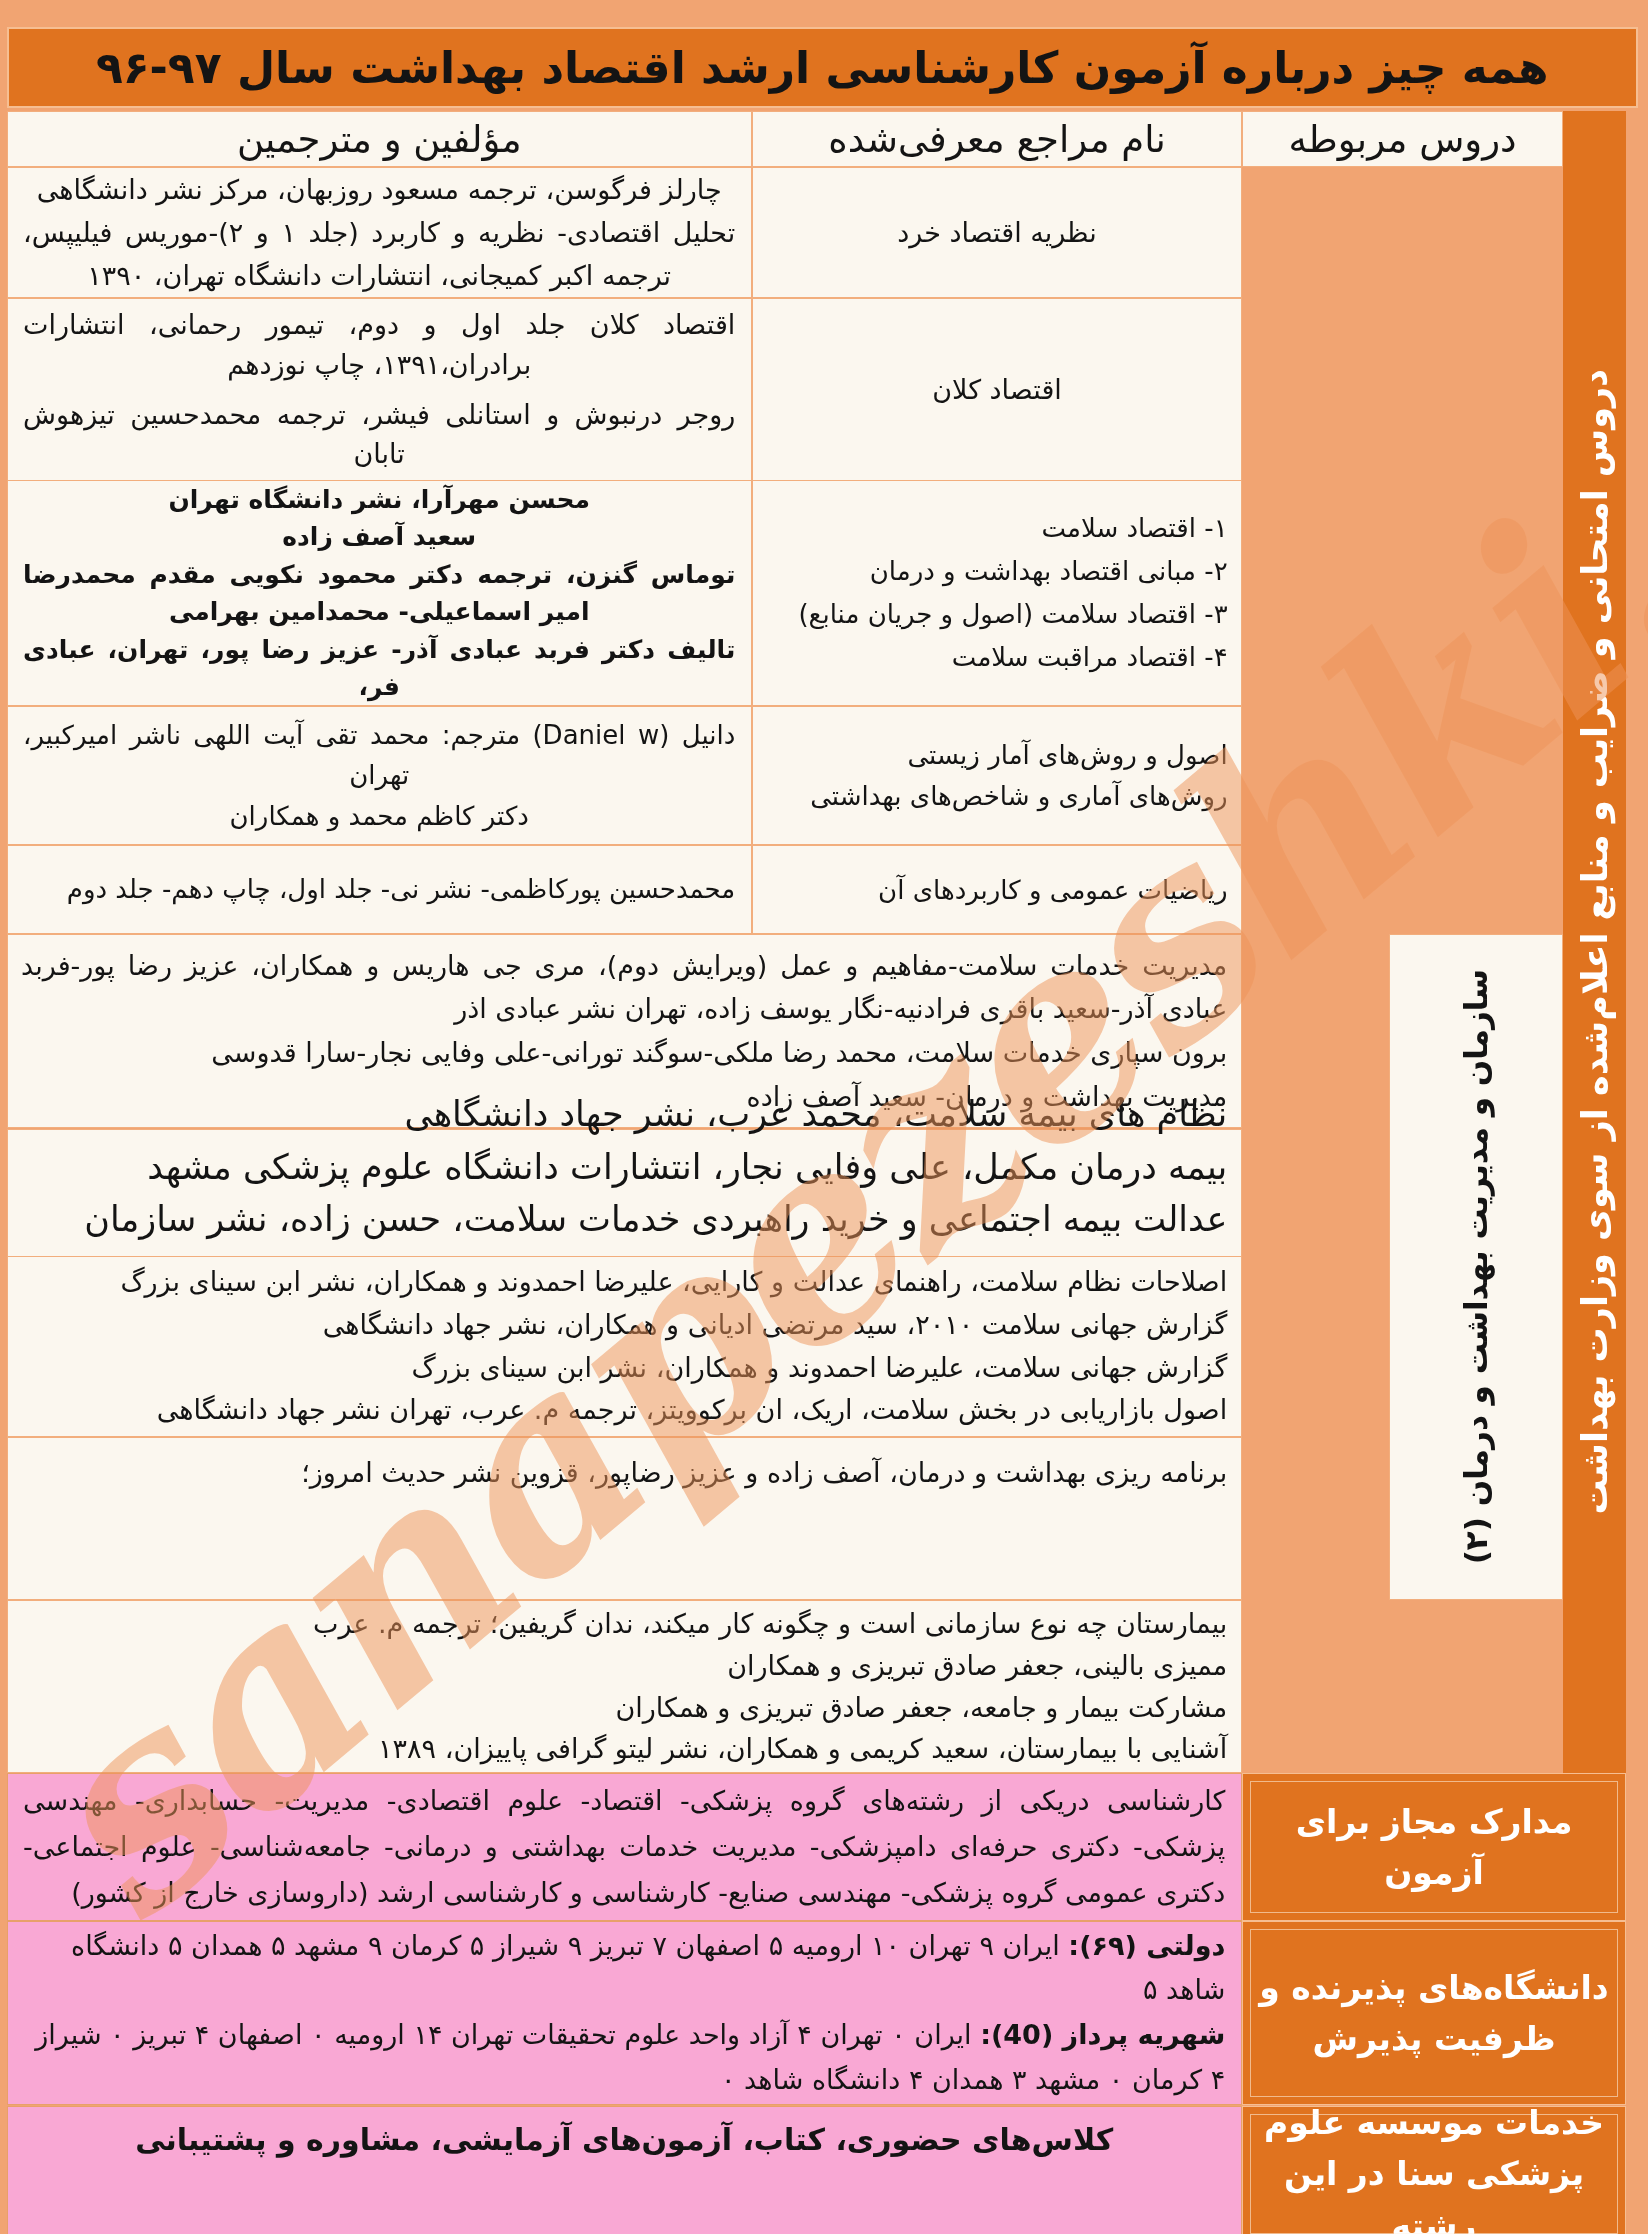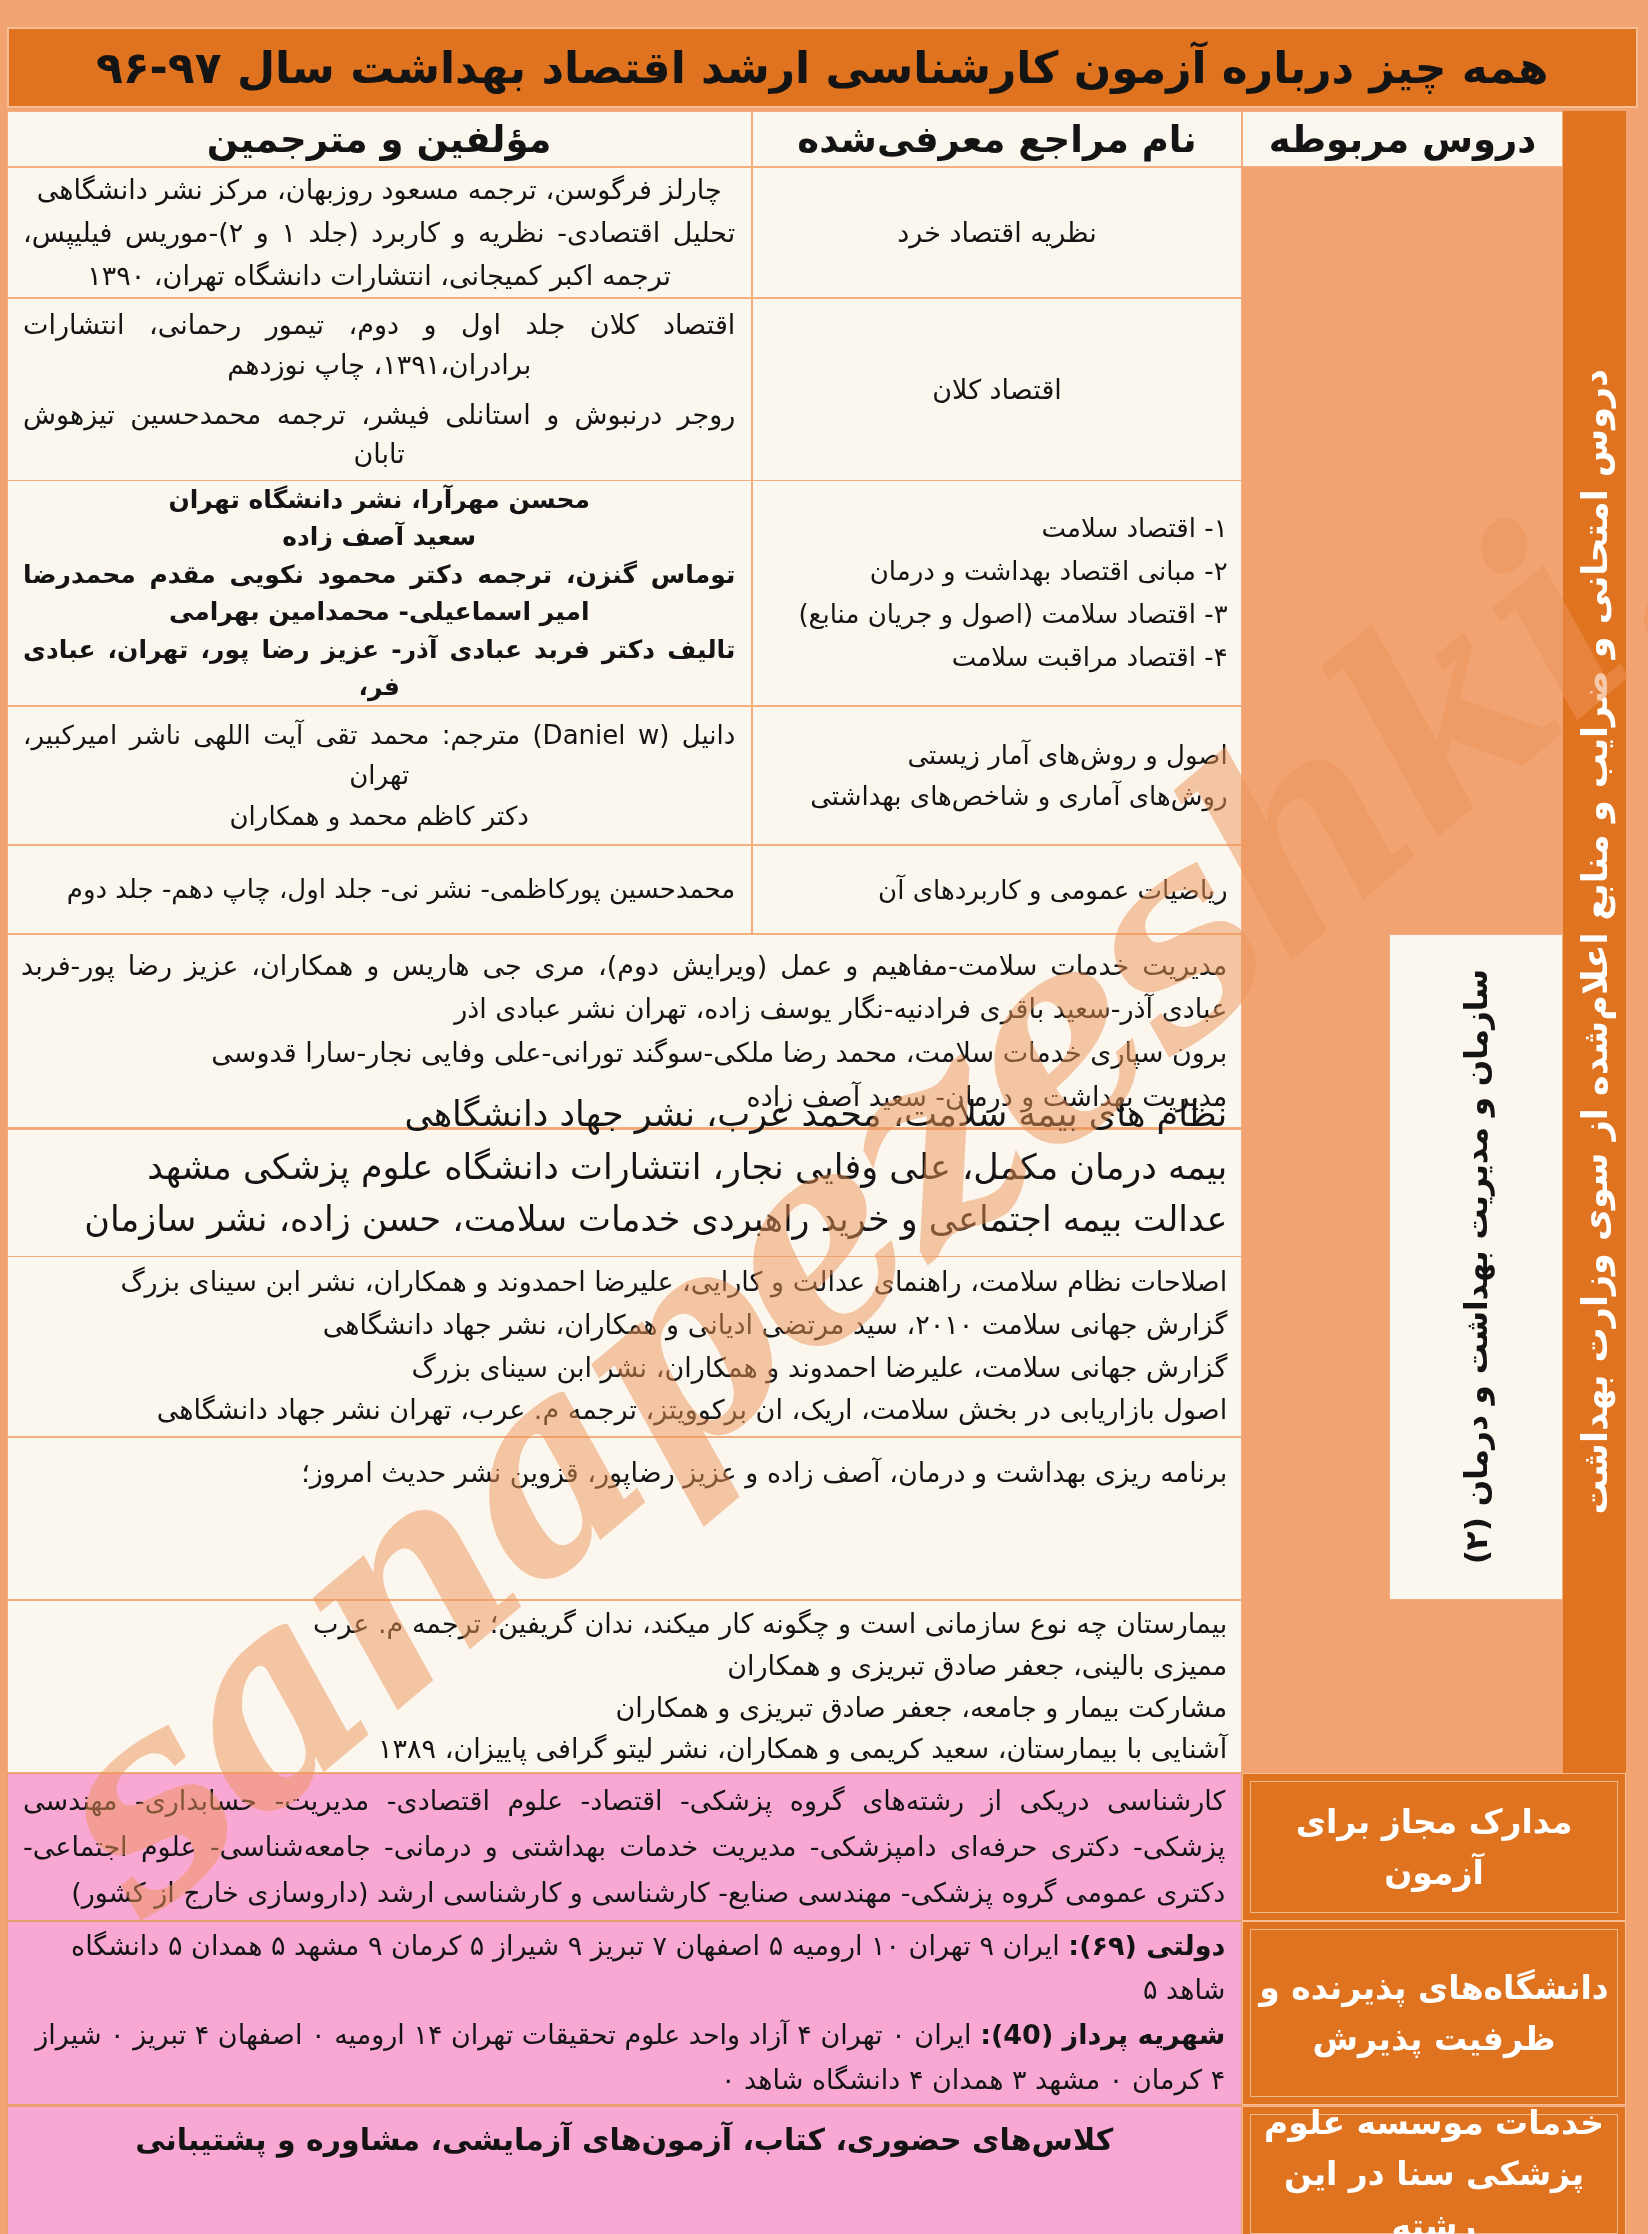--- a/index.html
+++ b/index.html
@@ -25,21 +25,21 @@
   .flexc{display:flex;flex-direction:column;justify-content:center;}
   .flexcc{display:flex;flex-direction:column;justify-content:center;align-items:center;}
   .titlebar{
     background:#E0731F;
     border:2.9px solid #F6BE92;
     display:flex;align-items:center;justify-content:center;
     font-size:44px;font-weight:bold;color:#141414;
   }
   .orange{background:#E0731F;}
   .peach{background:#f9a8d4;}
-  .hdr{font-size:37px;font-weight:bold;text-align:center;}
+  .hdr{font-size:37px;font-weight:normal;text-align:center;}
   .body-txt{font-size:27px;line-height:1.6;}
   .body-txt p{margin:0;padding:0 15.4px;}
   .just{text-align:justify;text-align-last:center;}
   .justr{text-align:justify;text-align-last:right;}
   .rtl-list p{text-align:right;}
   .small-txt{font-size:25px;line-height:1.5;font-weight:bold;}
   .mid-txt{font-size:27px;line-height:1.62;}
   .mid-txt p{margin:0;padding:0 13.4px;}
   .vtext{
     writing-mode:vertical-rl;

